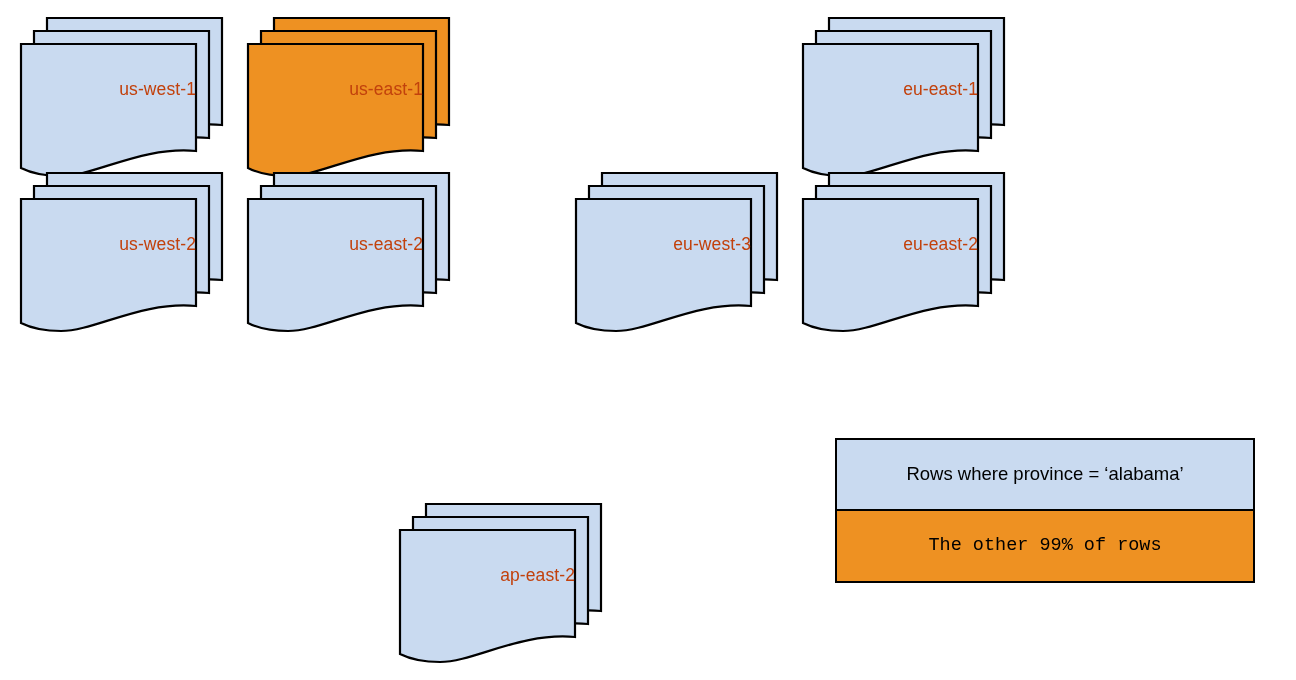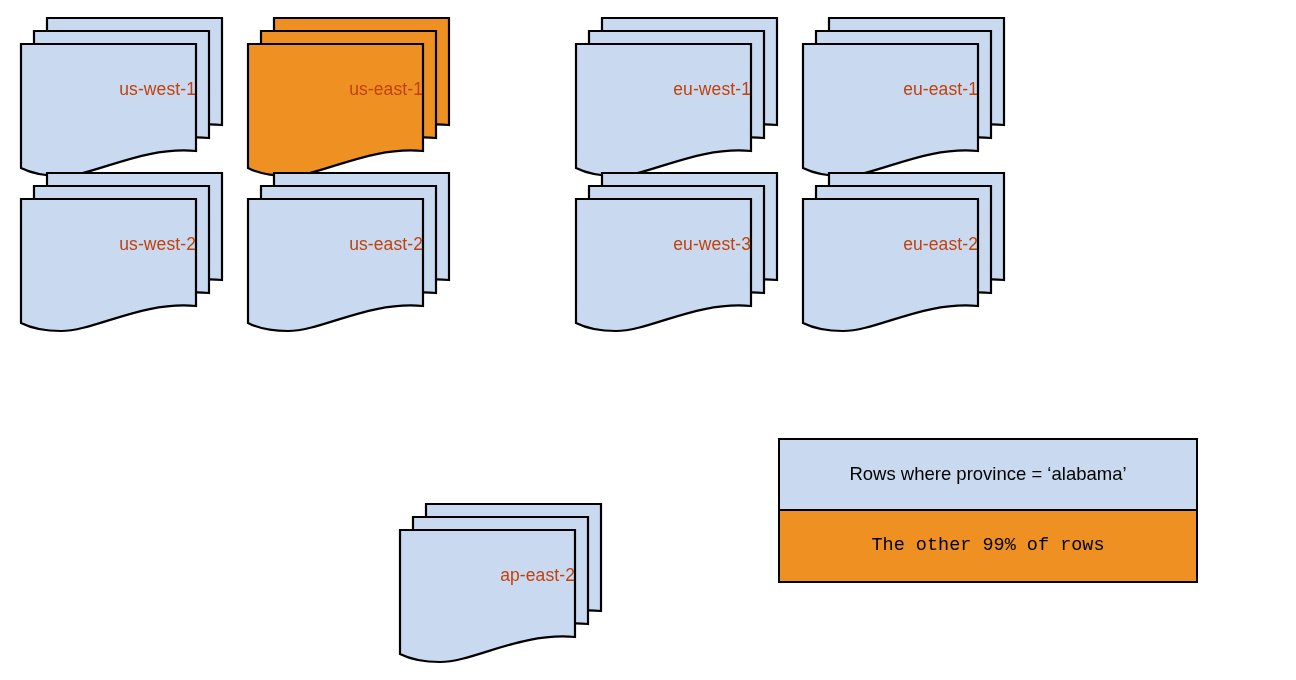--- a/index.html
+++ b/index.html
@@ -45,21 +45,21 @@
     line-height: 20px;
     letter-spacing: 0.1px;
     pointer-events: none;
     white-space: nowrap;
     margin-top: 6px;
   }
 
   
   .legend {
     position: absolute;
-    left: 778px;
+    left: 835px;
     top: 438px;
     width: 420px;
     height: 145px;
     border: 2.5px solid #000000;
     box-sizing: border-box;
   }
   .legend-row {
     height: 50%;
     box-sizing: border-box;
     display: flex;
@@ -84,28 +84,20 @@
       </svg>
       <div class="stack-label">us-west-1</div>
     </div>
     <div class="stack" style="left: 248px; top: 17px;">
       <svg viewBox="0 0 202 150">
         <path d="M 26 1 L 201 1 L 201 108 C 146 103, 100 133, 66 133 C 44 133, 32 128, 26 125 Z" fill="#ee9122" stroke="#000000" stroke-width="2.2" stroke-linejoin="miter"></path>
         <path d="M 13 14 L 188 14 L 188 121 C 133 116, 87 146, 53 146 C 31 146, 19 141, 13 138 Z" fill="#ee9122" stroke="#000000" stroke-width="2.2" stroke-linejoin="miter"></path>
         <path d="M 0 27 L 175 27 L 175 134 C 120 129, 74 159, 40 159 C 18 159, 6 154, 0 151 Z" fill="#ee9122" stroke="#000000" stroke-width="2.2" stroke-linejoin="miter"></path>
       </svg>
       <div class="stack-label">us-east-1</div>
-    </div>
-    <div class="stack" style="left: 576px; top: 17px;">
-      <svg viewBox="0 0 202 150">
-        <path d="M 26 1 L 201 1 L 201 108 C 146 103, 100 133, 66 133 C 44 133, 32 128, 26 125 Z" fill="#c9daf0" stroke="#000000" stroke-width="2.2" stroke-linejoin="miter"></path>
-        <path d="M 13 14 L 188 14 L 188 121 C 133 116, 87 146, 53 146 C 31 146, 19 141, 13 138 Z" fill="#c9daf0" stroke="#000000" stroke-width="2.2" stroke-linejoin="miter"></path>
-        <path d="M 0 27 L 175 27 L 175 134 C 120 129, 74 159, 40 159 C 18 159, 6 154, 0 151 Z" fill="#c9daf0" stroke="#000000" stroke-width="2.2" stroke-linejoin="miter"></path>
-      </svg>
-      <div class="stack-label">eu-west-1</div>
     </div>
     <div class="stack" style="left: 803px; top: 17px; padding-left: 18px;">
       <svg viewBox="0 0 202 150">
         <path d="M 26 1 L 201 1 L 201 108 C 146 103, 100 133, 66 133 C 44 133, 32 128, 26 125 Z" fill="#c9daf0" stroke="#000000" stroke-width="2.2" stroke-linejoin="miter"></path>
         <path d="M 13 14 L 188 14 L 188 121 C 133 116, 87 146, 53 146 C 31 146, 19 141, 13 138 Z" fill="#c9daf0" stroke="#000000" stroke-width="2.2" stroke-linejoin="miter"></path>
         <path d="M 0 27 L 175 27 L 175 134 C 120 129, 74 159, 40 159 C 18 159, 6 154, 0 151 Z" fill="#c9daf0" stroke="#000000" stroke-width="2.2" stroke-linejoin="miter"></path>
       </svg>
       <div class="stack-label">eu-east-1</div>
     </div>
     <div class="stack" style="left: 21px; top: 172px;">

